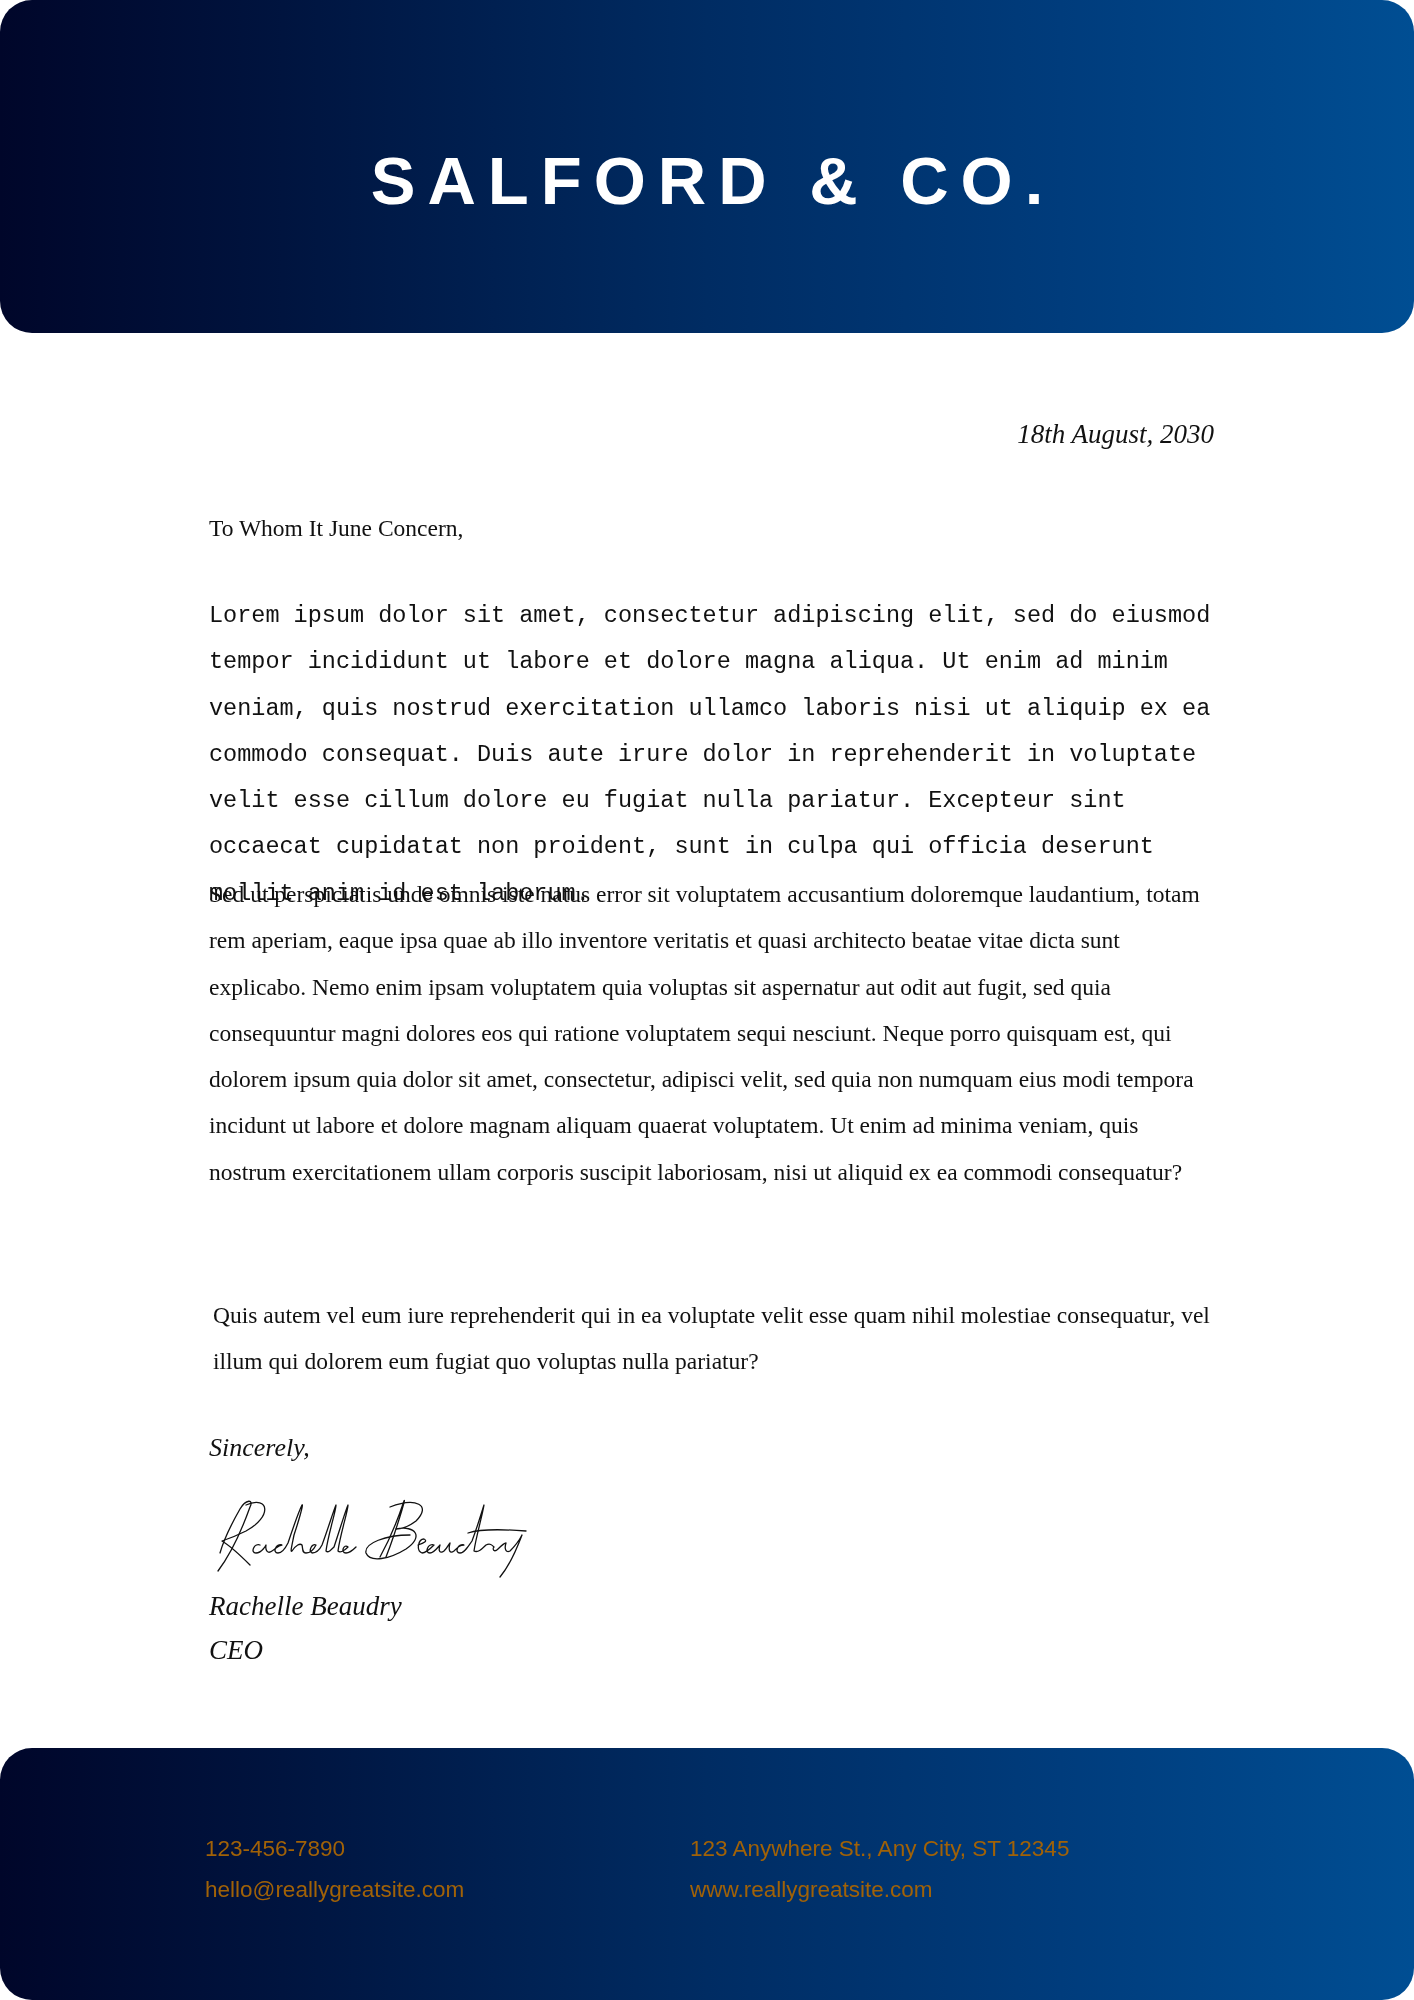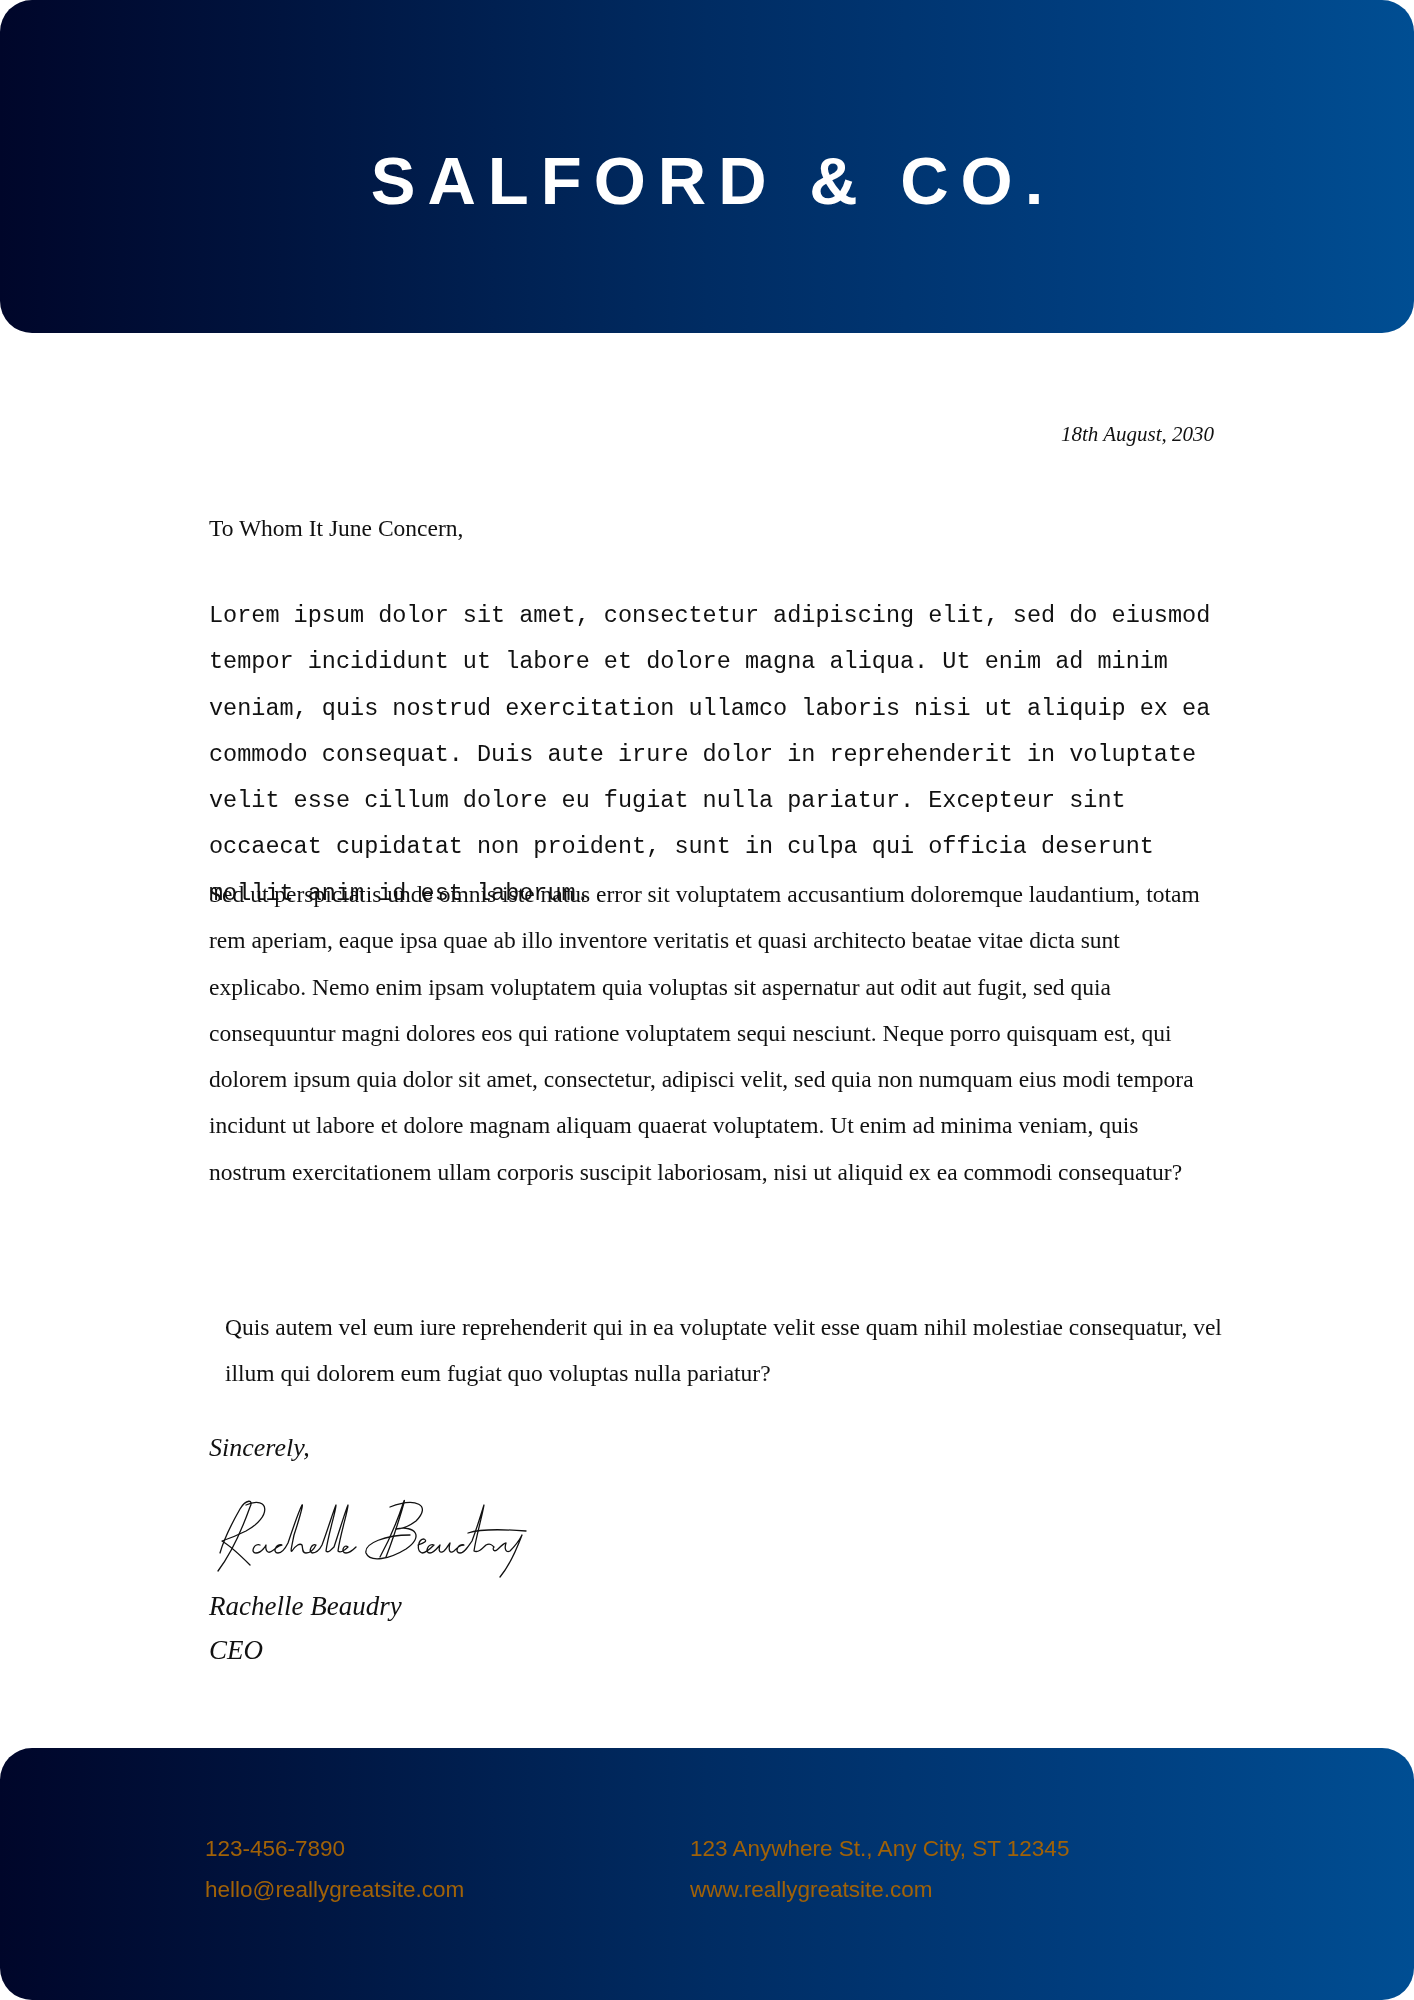--- a/index.html
+++ b/index.html
@@ -35,21 +35,21 @@
       padding-left: 12px;
     }
 
     .serif { font-family: "Liberation Serif", serif; }
 
     .date {
       position: absolute;
       right: 200px;
       top: 414px;
       font-style: italic;
-      font-size: 21px;
+      font-size: 27px;
       line-height: 40px;
     }
 
     .body-text {
       position: absolute;
       left: 209px;
       width: 1010px;
       font-size: 23.5px;
       line-height: 46.3px;
     }
@@ -110,21 +110,21 @@
 <div class="band header">
   <div class="brand">SALFORD &amp; CO.</div>
 </div>
 
 <div class="date serif">18th August, 2030</div>
 
 <div class="body-text serif salutation">To Whom It June Concern,</div>
 
 <p class="body-text serif p1" style="margin:0">Lorem ipsum dolor sit amet, consectetur adipiscing elit, sed do eiusmod tempor incididunt ut labore et dolore magna aliqua. Ut enim ad minim veniam, quis nostrud exercitation ullamco laboris nisi ut aliquip ex ea commodo consequat. Duis aute irure dolor in reprehenderit in voluptate velit esse cillum dolore eu fugiat nulla pariatur. Excepteur sint occaecat cupidatat non proident, sunt in culpa qui officia deserunt mollit anim id est laborum.</p>
 <p class="body-text serif p2" style="margin:0">Sed ut perspiciatis unde omnis iste natus error sit voluptatem accusantium doloremque laudantium, totam rem aperiam, eaque ipsa quae ab illo inventore veritatis et quasi architecto beatae vitae dicta sunt explicabo. Nemo enim ipsam voluptatem quia voluptas sit aspernatur aut odit aut fugit, sed quia consequuntur magni dolores eos qui ratione voluptatem sequi nesciunt. Neque porro quisquam est, qui dolorem ipsum quia dolor sit amet, consectetur, adipisci velit, sed quia non numquam eius modi tempora incidunt ut labore et dolore magnam aliquam quaerat voluptatem. Ut enim ad minima veniam, quis nostrum exercitationem ullam corporis suscipit laboriosam, nisi ut aliquid ex ea commodi consequatur?</p>
-<p class="body-text serif p3" style="margin:16px">Quis autem vel eum iure reprehenderit qui in ea voluptate velit esse quam nihil molestiae consequatur, vel illum qui dolorem eum fugiat quo voluptas nulla pariatur?</p>
+<p class="body-text serif p3" style="margin:4px">Quis autem vel eum iure reprehenderit qui in ea voluptate velit esse quam nihil molestiae consequatur, vel illum qui dolorem eum fugiat quo voluptas nulla pariatur?</p>
 
 <div class="closing serif">Sincerely,</div>
 
 <div class="signature">
   <svg width="340" height="90" viewBox="0 0 340 90" fill="none" stroke="#111" stroke-width="1.3" stroke-linecap="round" stroke-linejoin="round">
 
     <path d="M8 76 C 20 60, 30 40, 40 12 C 44 4, 36 4, 30 14 C 22 28, 14 44, 10 58"></path>
     <path d="M36 10 C 60 0, 62 22, 36 36 C 28 40, 18 44, 12 46 C 22 52, 30 60, 40 70"></path>
 
     <path d="M50 50 C 44 48, 40 58, 46 58 C 52 58, 56 50, 56 50 C 55 56, 58 59, 62 56 C 66 54, 68 50, 72 50 C 66 48, 62 58, 68 58 C 72 58, 76 52, 78 48 C 84 30, 90 14, 92 10 C 94 8, 88 28, 84 40 C 82 50, 80 58, 82 56 C 86 50, 90 48, 92 50 C 93 54, 92 58, 96 58 C 100 58, 104 54, 106 50 C 102 48, 98 56, 102 58 C 106 58, 110 54, 112 50 C 118 34, 124 14, 126 10 C 126 16, 118 40, 116 56 C 118 58, 120 56, 124 52 C 130 34, 136 14, 138 10 C 138 16, 130 40, 128 56 C 130 58, 134 56, 138 52 C 134 48, 130 58, 136 58 C 140 58, 144 54, 146 52"></path>

